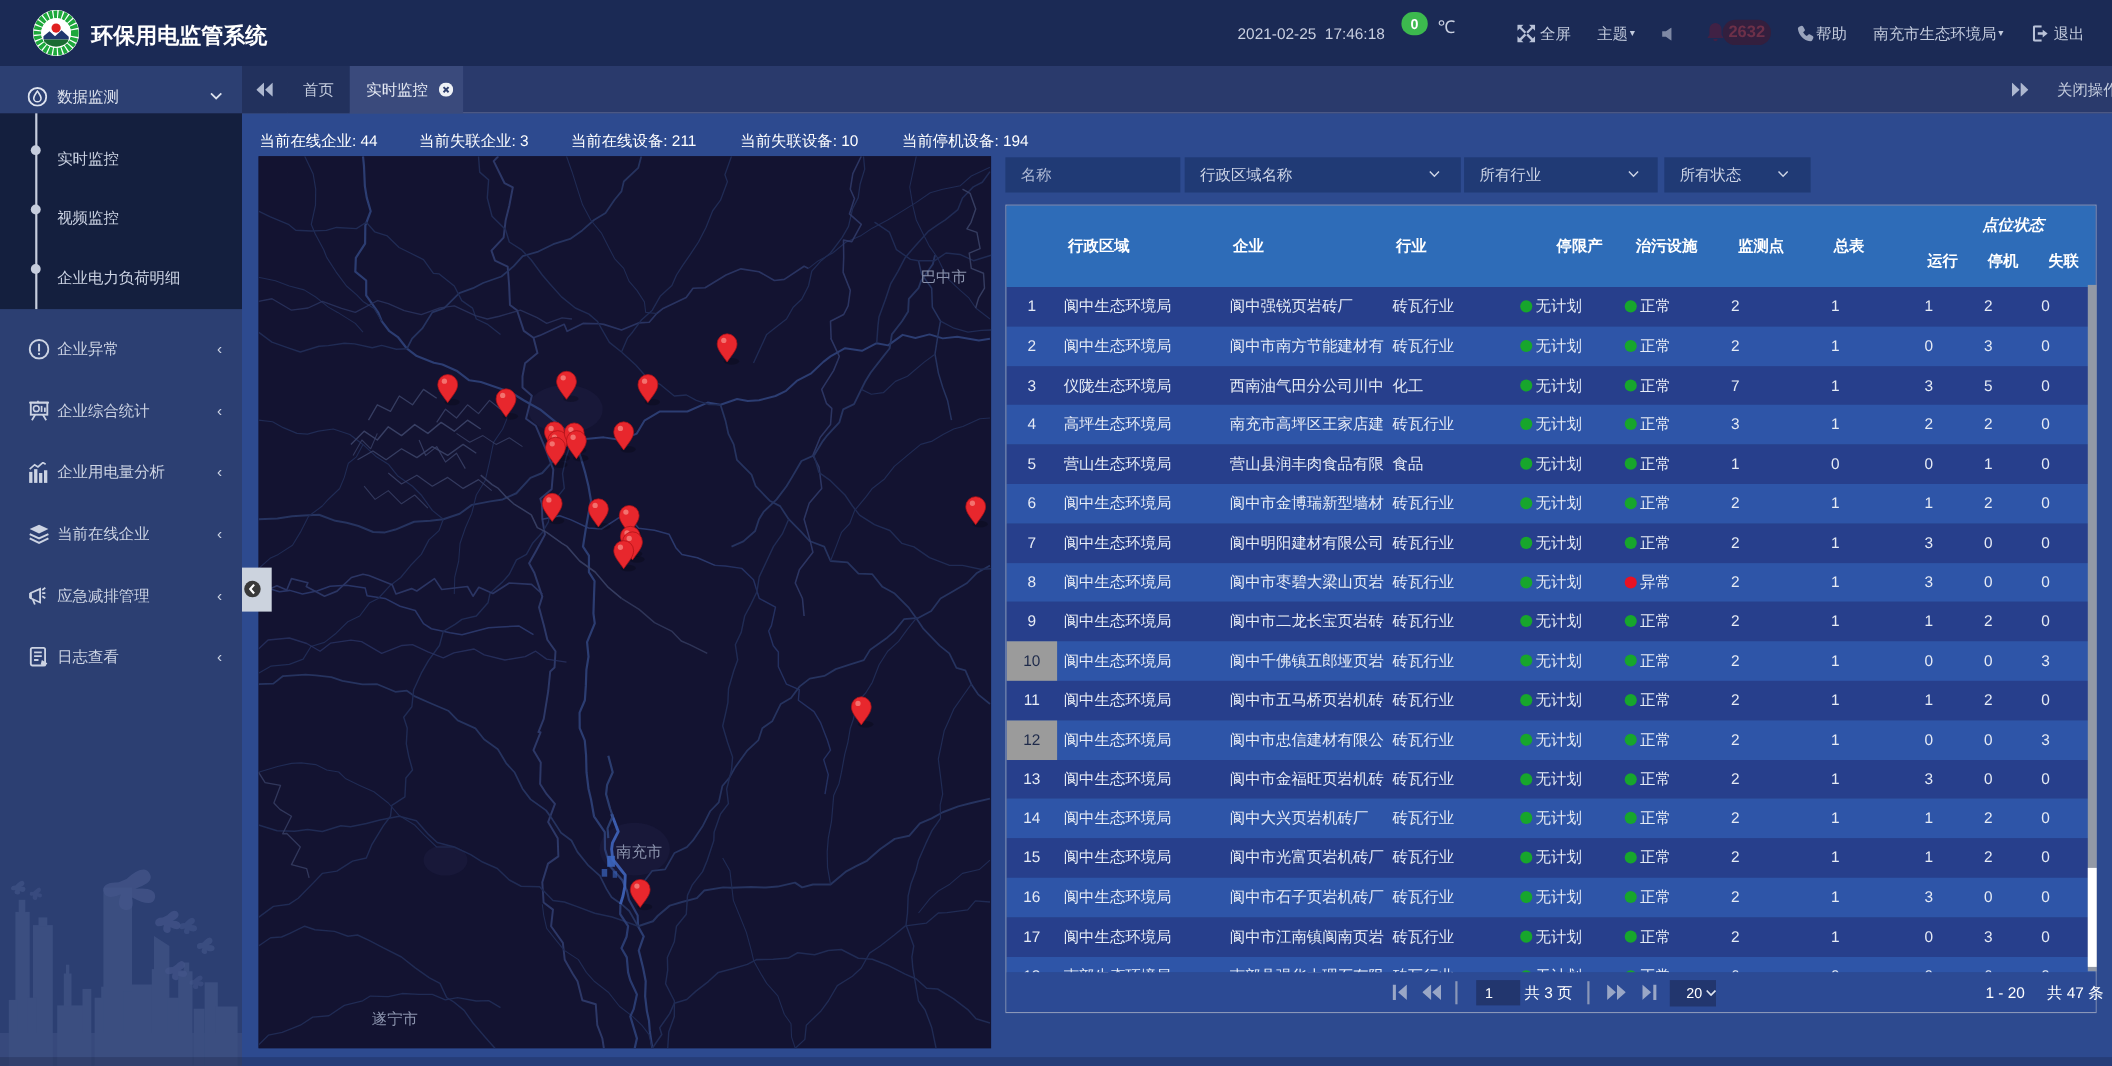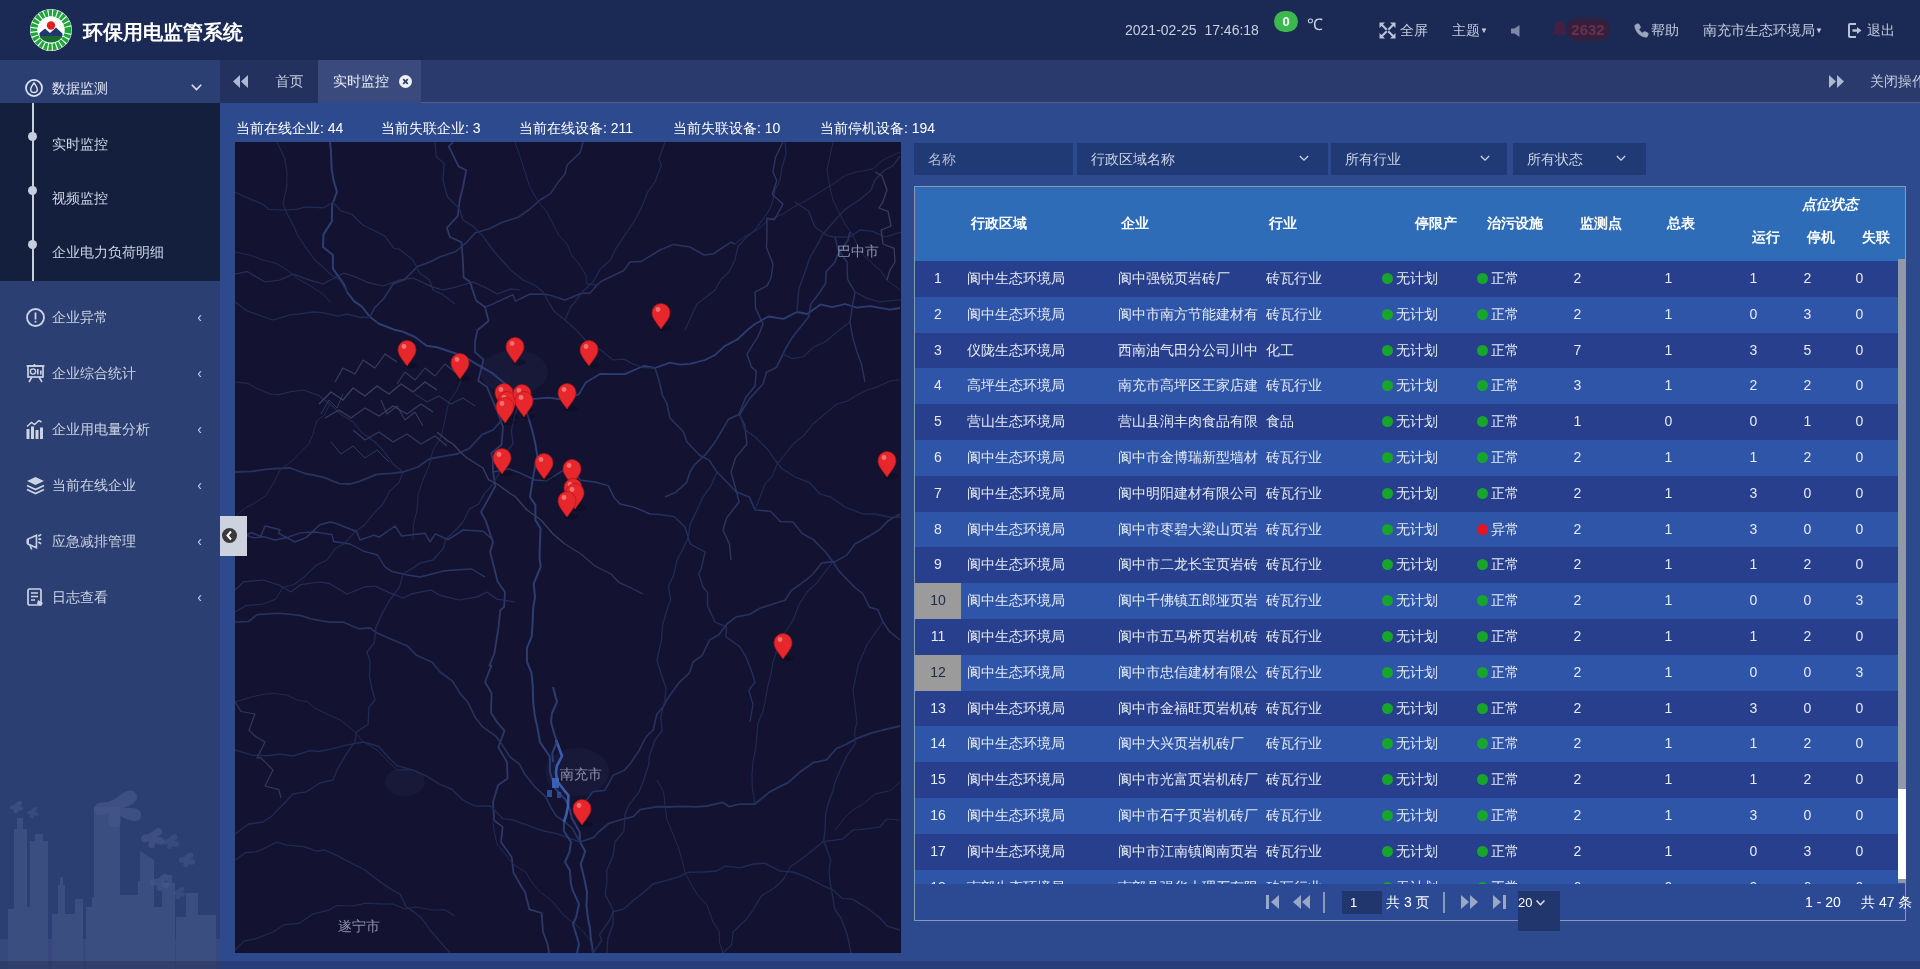--- a/index.html
+++ b/index.html
@@ -70,21 +70,21 @@
 .c8 { left:716px; width:75px; text-align:center; }
 .c9 { left:811px; width:55px; text-align:center; }
 .c10 { left:865px; width:55px; text-align:center; }
 .c11 { left:917px; width:55px; text-align:center; }
 .dot { display:inline-block; width:11px; height:11px; border-radius:6px; background:#17a62c; margin-right:3px; vertical-align:-1px; }
 .dotr { background:#e81223; }
 
 #pager { position:absolute; left:0; top:697px; width:990px; height:36px; background:#2c4a94; color:#9aa7c6; }
 #pager .pt { position:absolute; top:0; height:36px; line-height:36px; font-size:14px; color:#fff; white-space:nowrap; }
 #pinput { position:absolute; left:427px; top:7px; width:40px; height:23px; background:#22366e; color:#fff; font-size:13px; text-align:left; padding-left:8px; line-height:23px; box-sizing:border-box; }
-#psel { position:absolute; left:603px; top:7px; width:42px; height:40px; background:#22366e; color:#fff; font-size:13px; text-align:left; line-height:23px; }
+#psel { position:absolute; left:603px; top:7px; width:42px; height:24px; background:#22366e; color:#fff; font-size:13px; text-align:right; line-height:23px; }
 
 #scrollbar { position:absolute; left:1678px; top:156px; width:8px; height:624px; background:#9299a6; }
 #scrollthumb { position:absolute; left:0; top:530px; width:8px; height:90px; background:#fff; }
 </style>
 </head>
 <body>
 
 <div id="topbar">
   <svg class="abs" style="left:30px;top:9px" width="42" height="42" viewBox="0 0 42 42">
     <circle cx="21" cy="21" r="21" fill="#fff"></circle>

